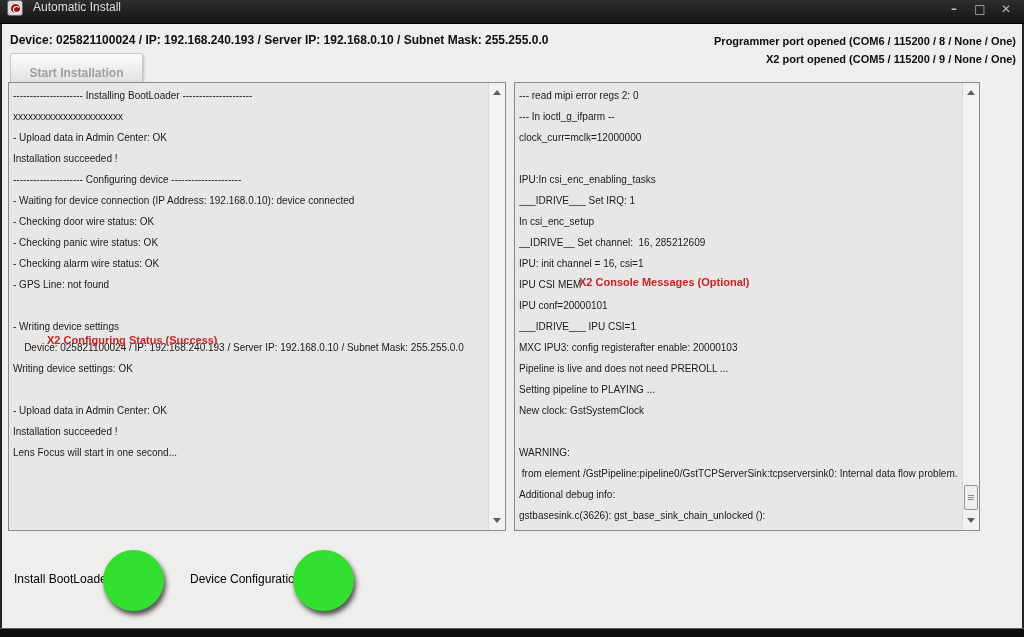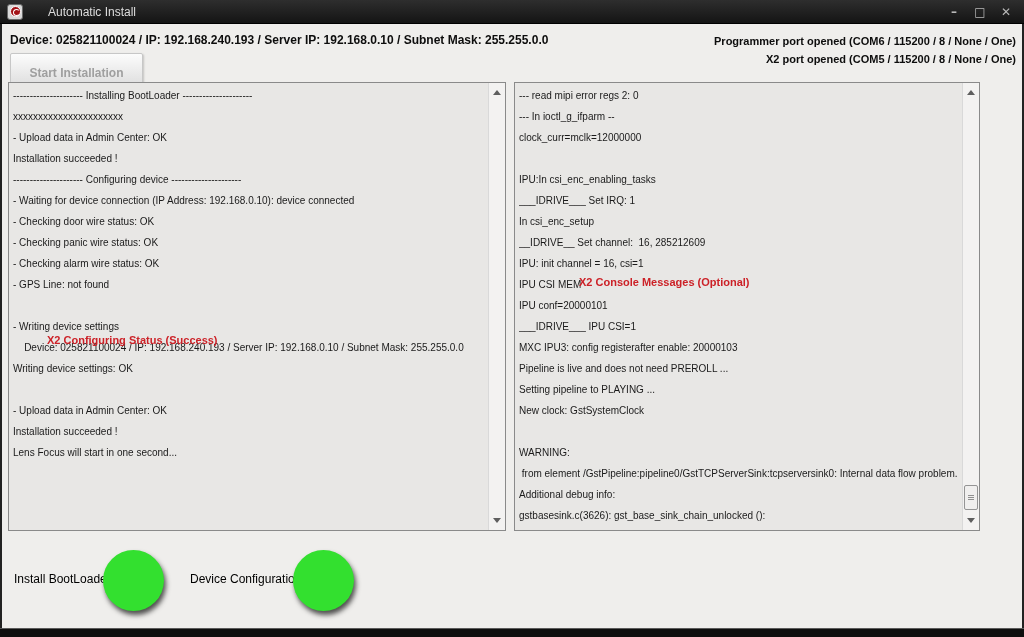--- a/index.html
+++ b/index.html
@@ -7,21 +7,21 @@
   body {
     font-family: "Liberation Sans", sans-serif;
     background: #efeeec;
     position: relative;
     overflow: hidden;
   }
   
   .titlebar {
     position:absolute; top:0; left:0; right:0; height:24px;
     background: linear-gradient(#2e2e2e, #141414);
-    display:flex; align-items:center; padding:0 7px; gap:25px;
+    display:flex; padding:0 7px; gap:10px;
     border-bottom:1px solid #000;
   }
   .app-icon {
     width:16px; height:16px; border-radius:3px;
     background:#d9d9d9; border:1px solid #6a6a6a;
     display:flex; align-items:center; justify-content:center;
   }
   .app-icon-core {
     width:11px; height:11px; border-radius:50%;
     background:#a31217; border:1px solid #fff; position:relative;
@@ -133,21 +133,21 @@
   <div class="win-controls">
     <span class="win-btn">–</span>
     <span class="win-btn">□</span>
     <span class="win-btn">✕</span>
   </div>
 </div>
 
 <div class="device-info">Device: 025821100024 / IP: 192.168.240.193 / Server IP: 192.168.0.10 / Subnet Mask: 255.255.0.0</div>
 <div class="port-info">
   <div>Programmer port opened (COM6 / 115200 / 8 / None / One)</div>
-  <div>X2 port opened (COM5 / 115200 / 8 / None / One)</div>
+  <div>X2 port opened (COM5 / 115200 / 9 / None / One)</div>
 </div>
 <button class="start-btn" disabled="">Start Installation</button>
 
 <div class="panel panel-left">
   <pre class="log">--------------------- Installing BootLoader ---------------------
 xxxxxxxxxxxxxxxxxxxxxx
 - Upload data in Admin Center: OK
 Installation succeeded !
 --------------------- Configuring device ---------------------
 - Waiting for device connection (IP Address: 192.168.0.10): device connected

